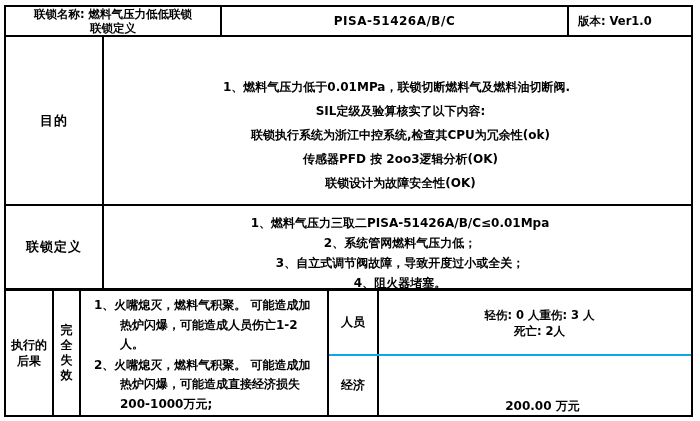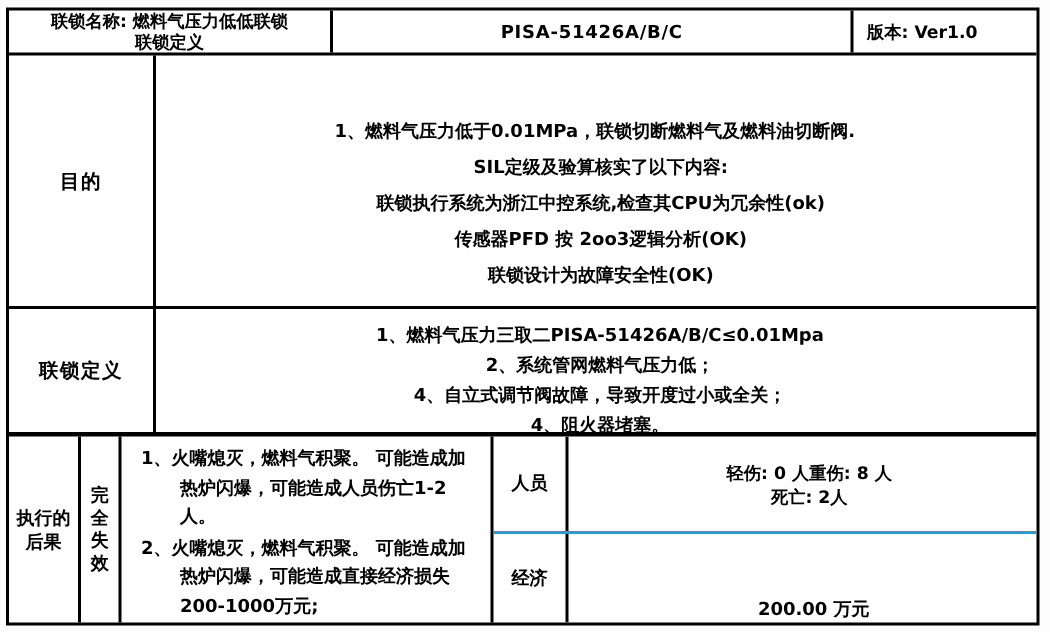--- a/index.html
+++ b/index.html
@@ -63,41 +63,41 @@
       <div class="p-line sub">传感器PFD 按 2oo3逻辑分析(OK)</div>
       <div class="p-line sub">联锁设计为故障安全性(OK)</div>
     </div>
   </div>
 
   <div class="row r-action">
     <div class="cell c-label center">联锁定义</div>
     <div class="cell c-action-content">
       <div class="a-item">1、燃料气压力三取二PISA-51426A/B/C≤0.01Mpa</div>
       <div class="a-item">2、系统管网燃料气压力低；</div>
-      <div class="a-item">4、自立式调节阀故障，导致开度过小或全关；</div>
+      <div class="a-item">3、自立式调节阀故障，导致开度过小或全关；</div>
       <div class="a-item">4、阻火器堵塞。</div>
     </div>
   </div>
 
   <div class="row r-cons">
     <div class="cell c-exec center">执行的
 后果</div>
     <div class="cell c-fail center">完
 全
 失
 效</div>
     <div class="cell c-cons-content">
       <div class="cons-item">1、火嘴熄灭，燃料气积聚。 可能造成加热炉闪爆，可能造成人员伤亡1-2人。</div>
       <div class="cons-item">2、火嘴熄灭，燃料气积聚。 可能造成加热炉闪爆，可能造成直接经济损失200-1000万元;</div>
     </div>
     <div class="cell c-right">
       <div class="rb-row">
         <div class="rb-label">人员</div>
         <div class="rb-val">
-          <div>轻伤: 0 人重伤: 8 人</div>
+          <div>轻伤: 0 人重伤: 3 人</div>
           <div>死亡: 2人</div>
         </div>
       </div>
       <div class="rb-row">
         <div class="rb-label">经济</div>
         <div class="rb-val money">200.00 万元</div>
       </div>
     </div>
   </div>
 

